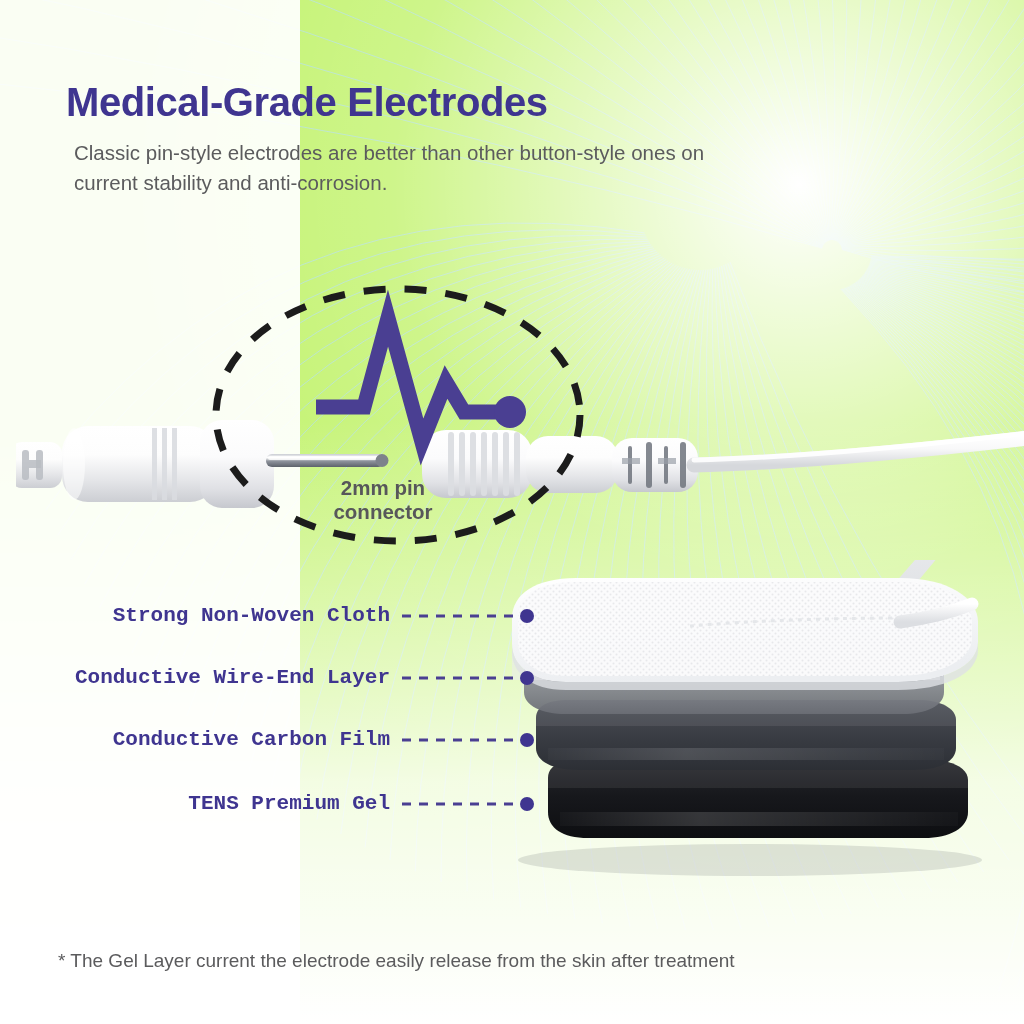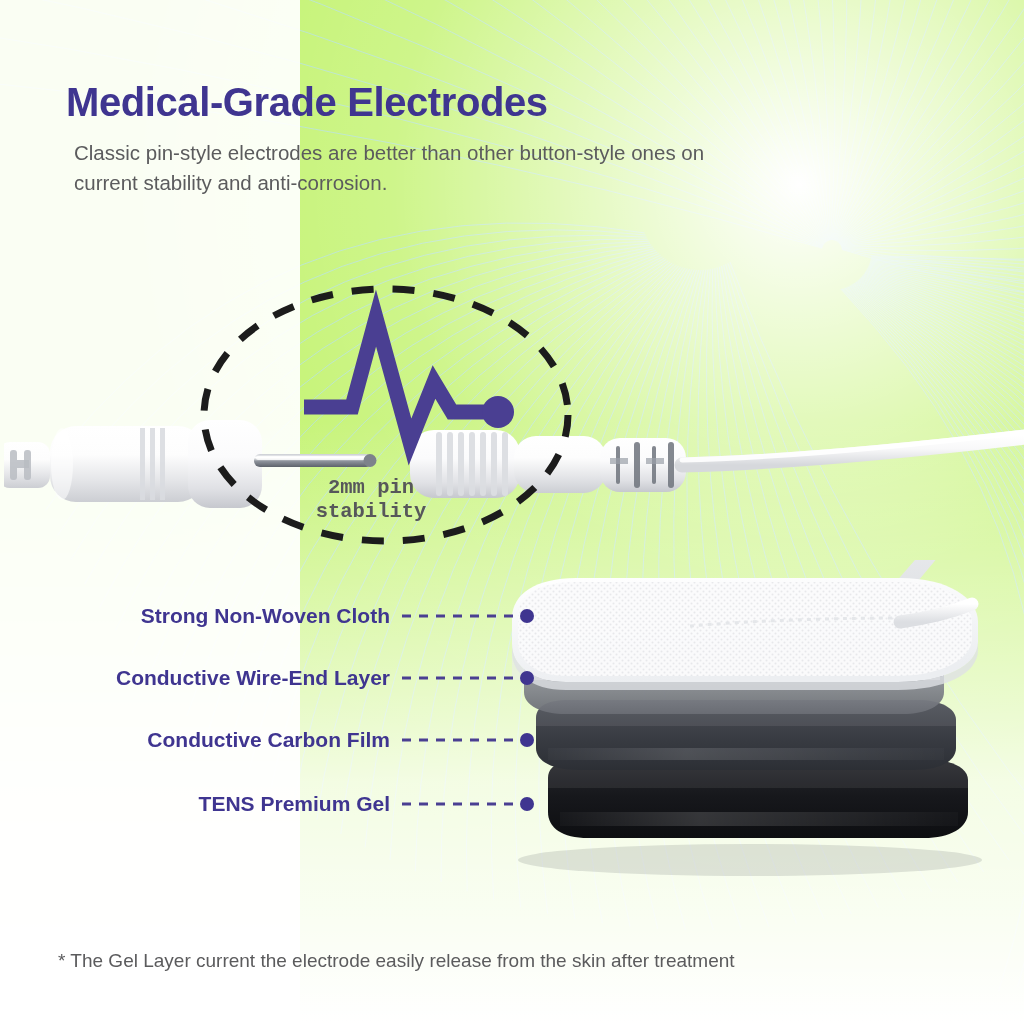--- a/index.html
+++ b/index.html
@@ -45,25 +45,24 @@
     margin: 14px 0 16px 8px;
     font-size: 20.5px;
     color: #5b5b5d;
     line-height: 1.48;
     max-width: 660px;
   }
 
   
   #callout-zone {
     position: absolute;
-    left: 4px;
+    left: 16px;
     top: 270px;
     width: 876px;
     height: 300px;
-    font-family: Liberation Mono, monospace;
   }
   #callout-svg { position: absolute; left: 0; top: 0; }
 
   #callout-caption {
     position: absolute;
     left: 272px;
     top: 206px;
     width: 190px;
     text-align: center;
     font-size: 20.5px;
@@ -93,20 +92,21 @@
     font-weight: bold;
     color: #3f3590;
     white-space: nowrap;
   }
   #labels-col {
     position: absolute;
     left: 0;
     top: 560px;
     width: 390px;
     height: 300px;
+    font-family: Liberation Mono, monospace;
   }
   #leader-svg {
     position: absolute;
     left: 380px;
     top: 560px;
   }
 
   
   #footnote {
     position: absolute;
@@ -386,21 +386,21 @@
       <ellipse cx="382" cy="145" rx="182" ry="126" fill="none" stroke="#1c1c1c" stroke-width="7" stroke-dasharray="22 19" stroke-linecap="butt"></ellipse>
 
       <g fill="none" stroke="#4a3f92" stroke-width="15" stroke-linejoin="miter" stroke-linecap="butt">
         <path d="M300 137 L348 137 L372 48 L406 172 L430 112 L448 142 L486 142"></path>
       </g>
       <circle cx="494" cy="142" r="16" fill="#4a3f92"></circle>
     </svg>
 
     <div id="callout-caption">
       <span>2mm pin</span>
-      <span class="l2">stability</span>
+      <span class="l2">connector</span>
     </div>
   </div>
 
   <div id="pad-zone">
     <svg id="pad-svg" width="1024" height="330" viewBox="0 0 1024 330" xmlns="http://www.w3.org/2000/svg">
       <defs>
         <pattern id="weave" width="6" height="6" patternUnits="userSpaceOnUse">
           <rect width="6" height="6" fill="#fbfbfc"></rect>
           <circle cx="1.5" cy="1.5" r="1.0" fill="#e6e7ea"></circle>
           <circle cx="4.5" cy="4.5" r="1.0" fill="#e6e7ea"></circle>

